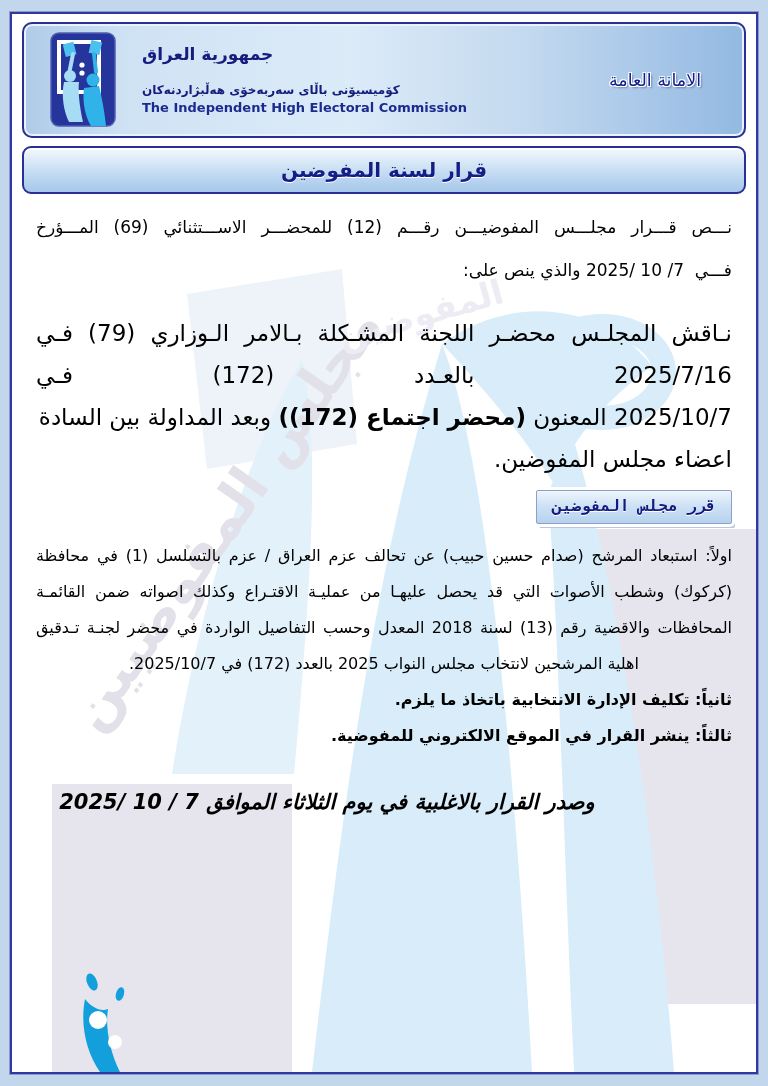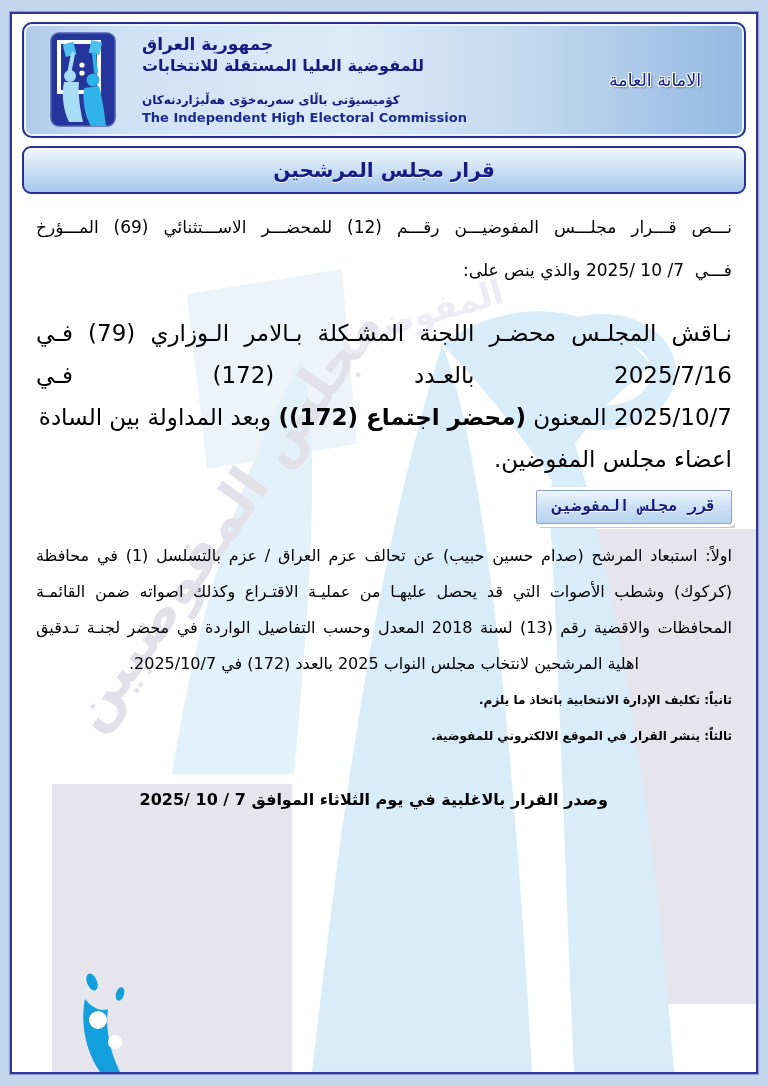--- a/index.html
+++ b/index.html
@@ -58,22 +58,22 @@
     margin-top:10px;width:fit-content;
     padding:5px 15px 7px;
     font-size:16px;font-weight:bold;color:#121a80;
     background:linear-gradient(180deg,#eef5fd 0%,#cfe2f5 45%,#b6d2ee 100%);
     border:1px solid #8f9fc8;border-radius:2px;
     box-shadow:0 0 0 3px #ffffff,3px 4px 0 0 #b9c6e0;
     text-shadow:0 1px 0 #ffffff;
     font-family:Liberation Mono, monospace;
   }
   .first{margin-top:14px;font-size:16px;font-weight:normal;line-height:36px;}
-  .item{font-size:12px;font-weight:bold;line-height:36px;text-align:right;}
-  .issued{margin-top:36px;font-size:16px;font-weight:bold;text-align:right;padding-left:10px;padding-right:124px;}
+  .item{font-size:16px;font-weight:bold;line-height:36px;text-align:right;}
+  .issued{margin-top:36px;font-size:21px;font-weight:bold;text-align:center;padding-left:10px;padding-right:124px;font-style:italic;}
   .b{font-weight:bold;}
 </style>
 </head>
 <body>
 
 <div class="doc">
 
   <div class="wm">
     <svg width="744" height="1058" viewBox="0 0 744 1058">
       <rect x="40" y="770" width="240" height="330" fill="#e6e5ee"></rect>
@@ -110,31 +110,30 @@
           <circle cx="36" cy="35" r="2.6" fill="#ffffff"></circle>
           <circle cx="36" cy="43" r="2.6" fill="#ffffff"></circle>
           <circle cx="24" cy="46" r="6" fill="#a8dcf4"></circle>
           <path d="M18 52 C15 66 18 82 23 92 L37 92 C33 74 32 60 33 52 Z" fill="#a8dcf4"></path>
           <circle cx="47" cy="50" r="6.5" fill="#2fb3e8"></circle>
           <path d="M38 58 C36 74 40 88 45 96 L60 96 C58 78 55 64 53 56 Z" fill="#2fb3e8"></path>
         </svg>
       </div>
       <div class="hdr-center">
         <div class="c1">جمهورية العراق</div>
-        <div class="c2">للمفوضية العليا المستقلة للانتخابات</div>
         <div class="c3">كۆمیسیۆنی باڵای سەربەخۆی هەڵبژاردنەکان</div>
         <div class="c4">The Independent High Electoral Commission</div>
       </div>
       <div class="hdr-right">
         <div>الامانة العامة</div>
       </div>
     </div>
 
     <div class="titlebar">
-      <span>قرار مجلس المرشحين</span>
+      <span>قرار لسنة المفوضين</span>
     </div>
 
     <div class="content" dir="rtl">
 
       <div class="p1">
         <div class="l-just">نـــص قـــرار مجلـــس المفوضيـــن رقـــم (12) للمحضـــر الاســـتثنائي (69) المـــؤرخ</div>
         <div class="l-right">فـــي&nbsp;&nbsp;7/ 10 /2025 والذي ينص على:</div>
       </div>
 
       <div class="p2">

